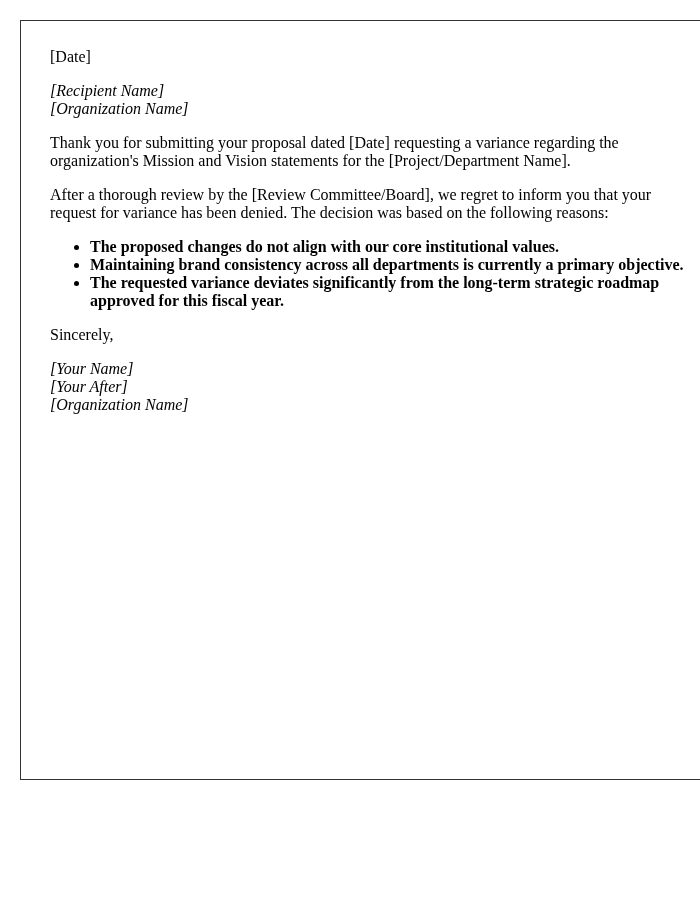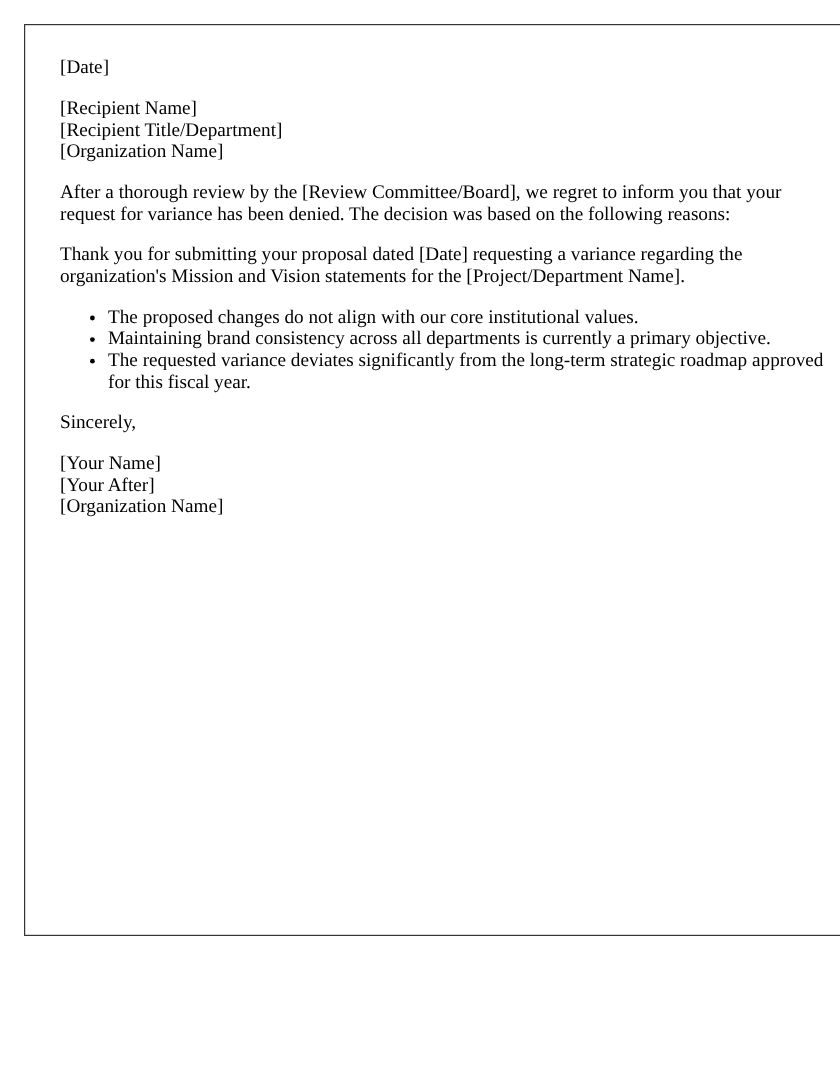--- a/index.html
+++ b/index.html
@@ -24,47 +24,48 @@
       box-sizing: border-box;
       padding: 27px 29px 20px 29px;
       font-size: 16px;
       line-height: 18px;
     }
     .letter p {
       margin: 0 0 16px 0;
     }
     .block-line {
       display: block;
+      font-style: italic;
     }
     ul.reasons {
       margin: 0 0 16px 0;
       padding-left: 40px;
       list-style-type: disc;
+      font-weight: bold;
     }
     ul.reasons li {
       margin: 0;
     }
   </style>
 </head>
 <body>
 
 <div class="letter">
   <p>[Date]</p>
 
   <p>
     <span class="block-line">[Recipient Name]</span>
-    <span class="block-line">[Recipient Title/Department]</span>
     <span class="block-line">[Organization Name]</span>
   </p>
 
 
 
+  <p>Thank you for submitting your proposal dated [Date] requesting a variance regarding the organization's Mission and Vision statements for the [Project/Department Name].</p>
+
   <p>After a thorough review by the [Review Committee/Board], we regret to inform you that your request for variance has been denied. The decision was based on the following reasons:</p>
-
-  <p>Thank you for submitting your proposal dated [Date] requesting a variance regarding the organization's Mission and Vision statements for the [Project/Department Name].</p>
 
   <ul class="reasons">
     <li>The proposed changes do not align with our core institutional values.</li>
     <li>Maintaining brand consistency across all departments is currently a primary objective.</li>
     <li>The requested variance deviates significantly from the long-term strategic roadmap approved for this fiscal year.</li>
   </ul>
 
 
 
   <p>Sincerely,</p>

